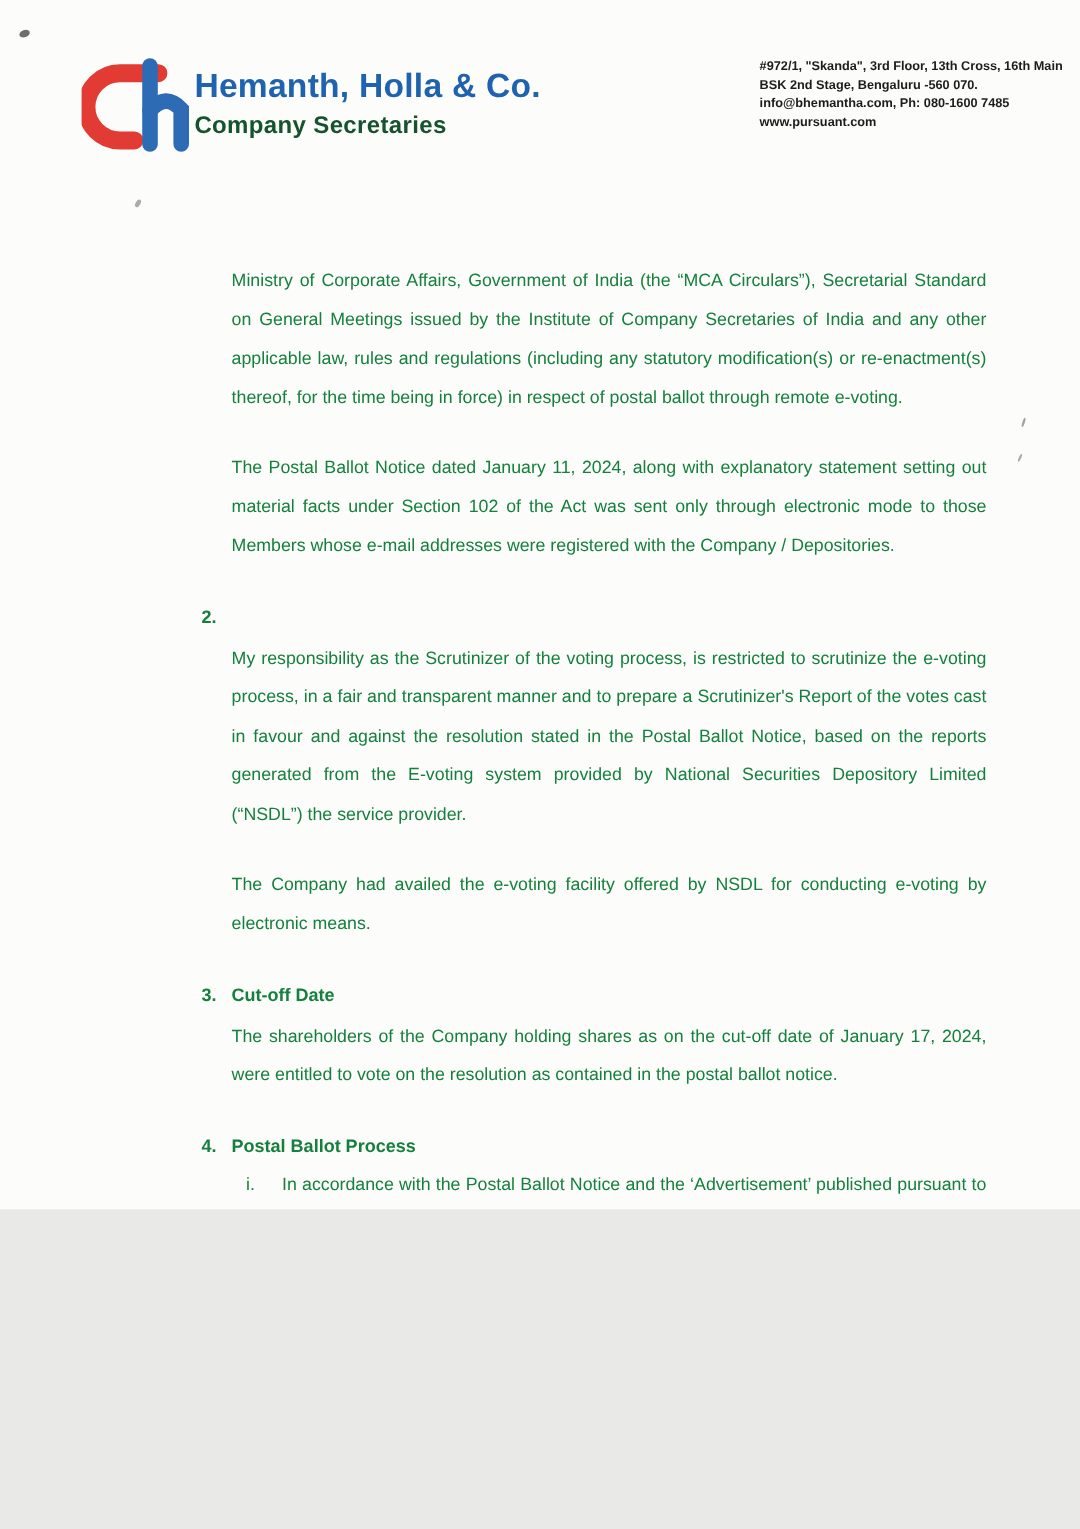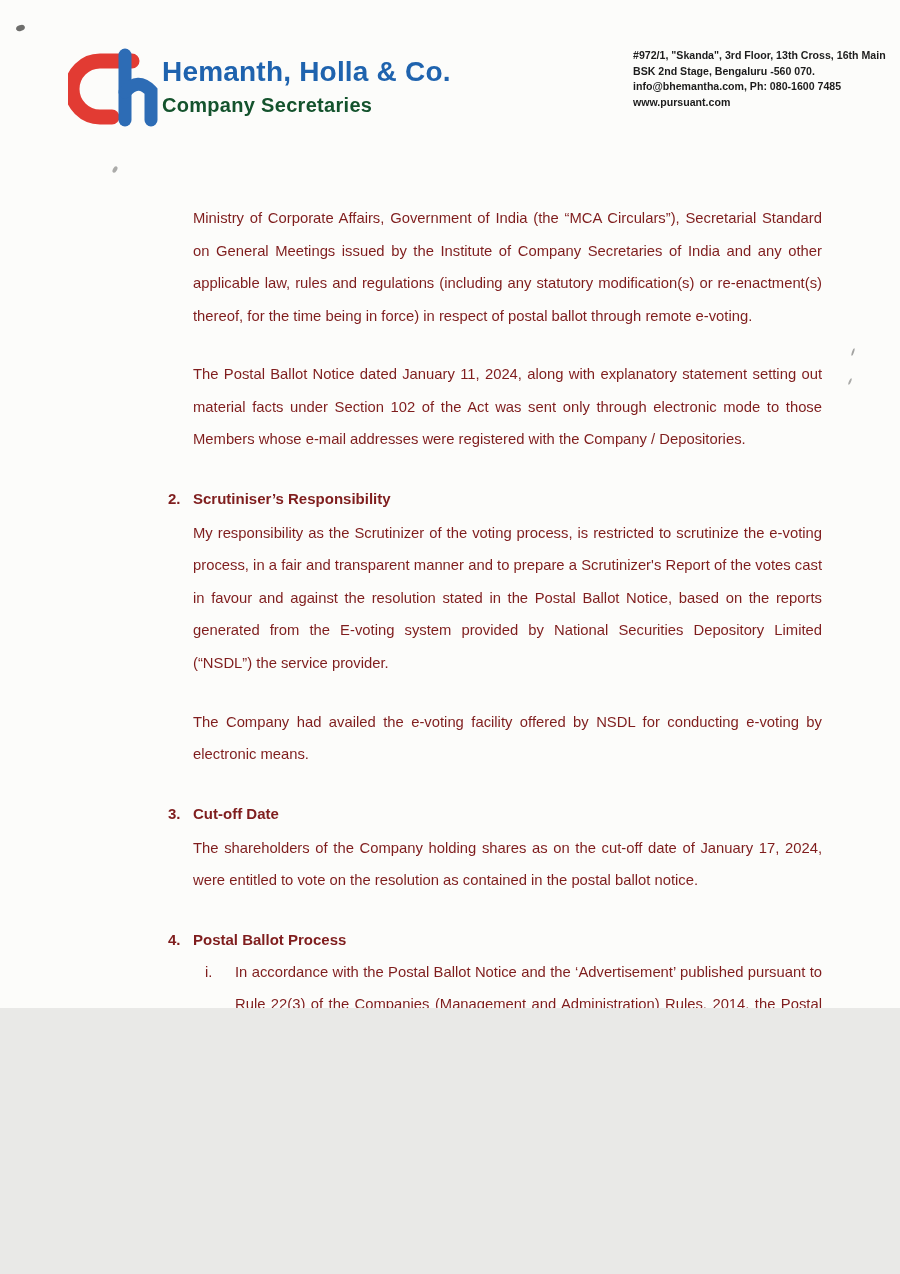--- a/index.html
+++ b/index.html
@@ -24,22 +24,22 @@
   .company-subtitle {
     margin-top: 6px; font-size: 20px; font-weight: bold; color: #14532d; letter-spacing: .3px;
   }
   .address {
     position: absolute; left: 633px; top: 48px; width: 262px;
     font-size: 10.6px; font-weight: bold; color: #1c1c1c; line-height: 15.5px;
   }
 
   
   .content {
-    position: absolute; left: 168px; top: 202px; width: 654px;
-    font-size: 14.8px; line-height: 2.2; color: #7f1d1d;
+    position: absolute; left: 168px; top: 218px; width: 654px;
+    font-size: 14.8px; line-height: 2.2; color: #15803d;
   }
   .para { margin: 0 0 26px 25px; text-align: justify; }
   .section { margin-top: 24px; }
   .section-head { display: flex; font-weight: bold; font-size: 15px; }
   .section-num { flex: none; width: 25px; }
   .section-body .para { margin-top: 2px; }
   .sub-item { display: flex; margin-left: 37px; }
   .sub-marker { flex: none; width: 30px; }
   .sub-text { text-align: justify; }
 
@@ -94,21 +94,20 @@
   </div>
 
   <div class="content">
 
     <p class="para">Ministry of Corporate Affairs, Government of India (the “MCA Circulars”), Secretarial Standard on General Meetings issued by the Institute of Company Secretaries of India and any other applicable law, rules and regulations (including any statutory modification(s) or re-enactment(s) thereof, for the time being in force) in respect of postal ballot through remote e-voting.</p>
     <p class="para">The Postal Ballot Notice dated January 11, 2024, along with explanatory statement setting out material facts under Section 102 of the Act was sent only through electronic mode to those Members whose e-mail addresses were registered with the Company / Depositories.</p>
 
     <div class="section">
       <div class="section-head">
         <span class="section-num">2.</span>
-        <span class="section-title">Scrutiniser’s Responsibility</span>
       </div>
       <div class="section-body">
         <p class="para">My responsibility as the Scrutinizer of the voting process, is restricted to scrutinize the e-voting process, in a fair and transparent manner and to prepare a Scrutinizer's Report of the votes cast in favour and against the resolution stated in the Postal Ballot Notice, based on the reports generated from the E-voting system provided by National Securities Depository Limited (“NSDL”) the service provider.</p>
         <p class="para">The Company had availed the e-voting facility offered by NSDL for conducting e-voting by electronic means.</p>
       </div>
     </div>
 
     <div class="section">
       <div class="section-head">
         <span class="section-num">3.</span>

